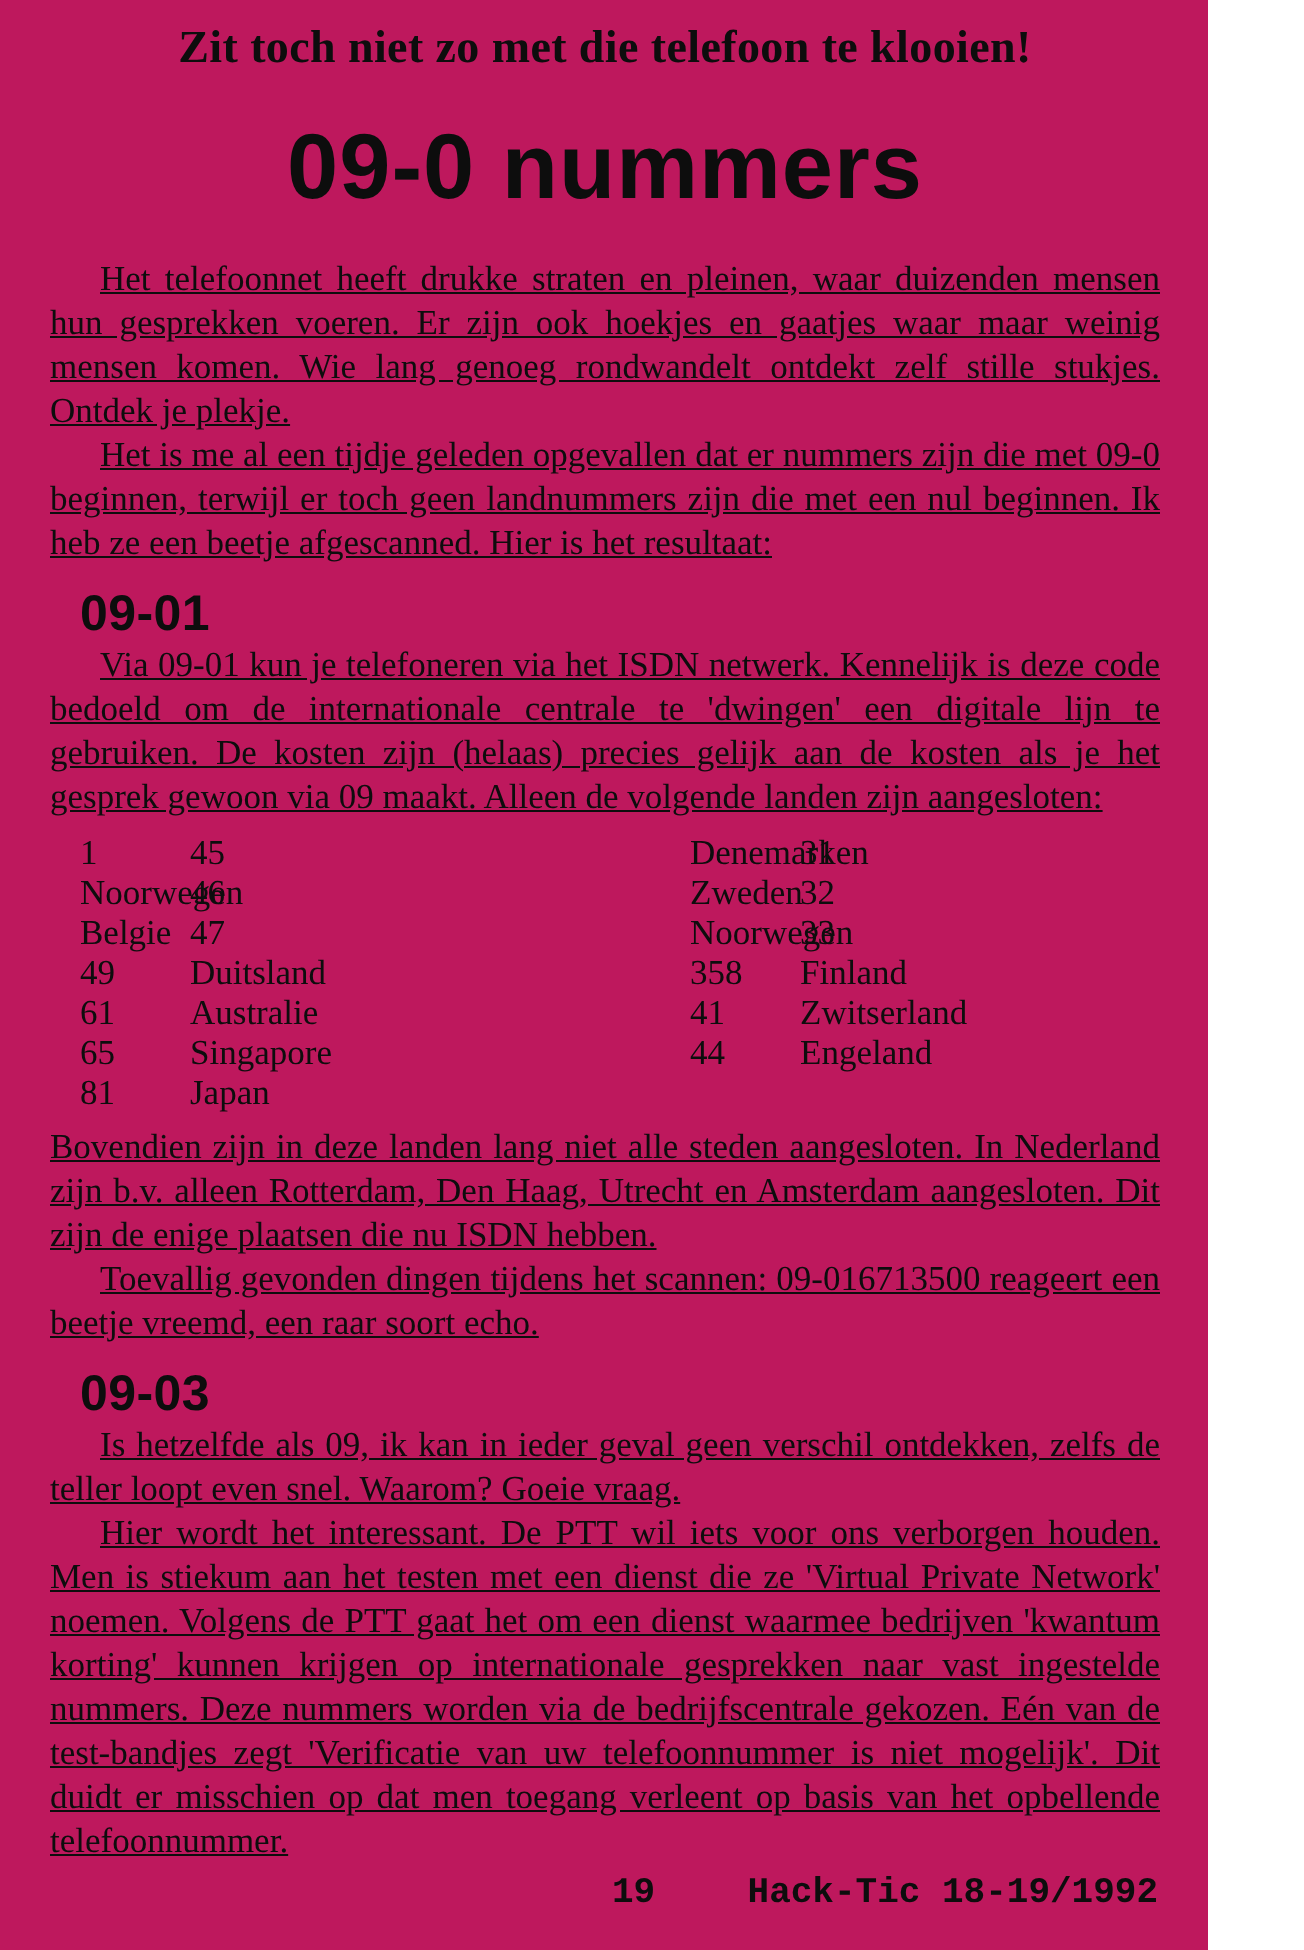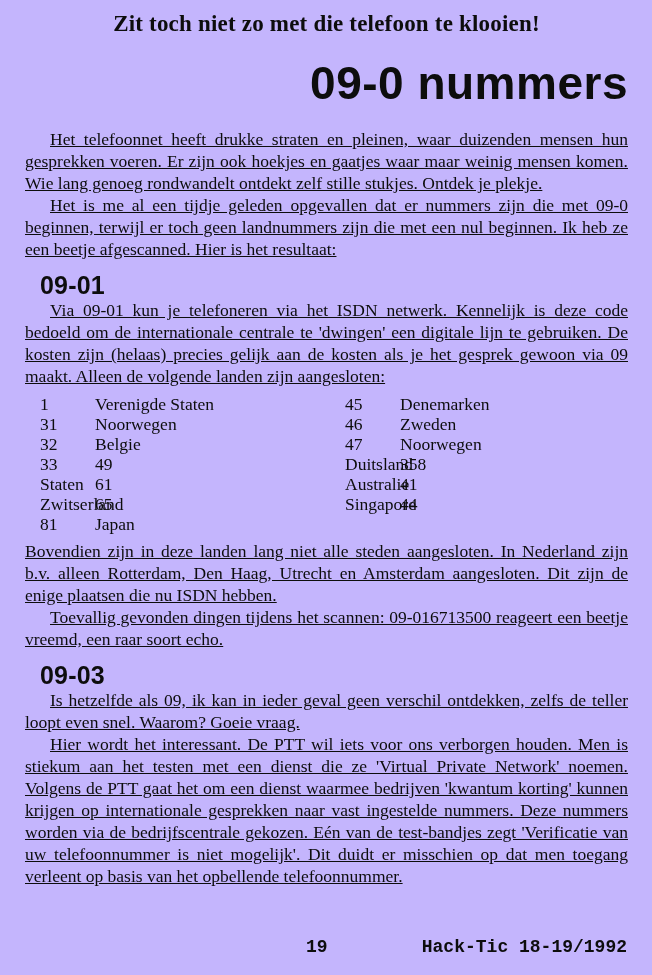--- a/index.html
+++ b/index.html
@@ -2,39 +2,39 @@
 <html><head>
 <meta charset="utf-8">
 <style>
   html, body {
     margin: 0;
     padding: 0;
     background: #ffffff;
   }
   .page {
     position: relative;
-    width: 652px;
+    width: 604px;
     height: 975px;
-    background: #c4b5fd;
+    background: #be185d;
     color: #0d0d0d;
     font-family: "Liberation Serif", serif;
     box-sizing: border-box;
     padding: 8px 24px 0 25px;
     overflow: hidden;
   }
   .kicker {
     text-align: center;
     font-size: 23px;
     line-height: 28px;
     font-weight: 600;
     letter-spacing: 0.2px;
     margin: 2px 0 0 0;
   }
   .title {
-    text-align: right;
+    text-align: center;
     font-family: "Liberation Sans", sans-serif;
     font-weight: bold;
     font-size: 46px;
     line-height: 48px;
     margin: 21px 0 0 0;
     letter-spacing: 0.5px;
   }
   .body-par {
     font-size: 17.5px;
     line-height: 22px;
@@ -96,49 +96,49 @@
   <div class="intro-block">
     <p class="body-par indent">Het telefoonnet heeft drukke straten en pleinen, waar duizenden mensen hun gesprekken voeren. Er zijn ook hoekjes en gaatjes waar maar weinig mensen komen. Wie lang genoeg rondwandelt ontdekt zelf stille stukjes. Ontdek je plekje.</p>
     <p class="body-par indent">Het is me al een tijdje geleden opgevallen dat er nummers zijn die met 09-0 beginnen, terwijl er toch geen landnummers zijn die met een nul beginnen. Ik heb ze een beetje afgescanned. Hier is het resultaat:</p>
   </div>
 
   <h2 class="section-heading">09-01</h2>
   <p class="body-par indent">Via 09-01 kun je telefoneren via het ISDN netwerk. Kennelijk is deze code bedoeld om de internationale centrale te 'dwingen' een digitale lijn te gebruiken. De kosten zijn (helaas) precies gelijk aan de kosten als je het gesprek gewoon via 09 maakt. Alleen de volgende landen zijn aangesloten:</p>
 
   <div class="country-table">
     <span>1</span>
-    <span>Verenigde Staten</span>
     <span>45</span>
     <span>Denemarken</span>
 
     <span>31</span>
     <span>Noorwegen</span>
     <span>46</span>
     <span>Zweden</span>
 
     <span>32</span>
     <span>Belgie</span>
     <span>47</span>
     <span>Noorwegen</span>
 
     <span>33</span>
     <span>49</span>
     <span>Duitsland</span>
 
     <span>358</span>
-    <span>Staten</span>
+    <span>Finland</span>
     <span>61</span>
     <span>Australie</span>
 
     <span>41</span>
     <span>Zwitserland</span>
     <span>65</span>
     <span>Singapore</span>
 
     <span>44</span>
+    <span>Engeland</span>
     <span>81</span>
     <span>Japan</span>
   </div>
 
   <div class="after-table">
     <p class="body-par">Bovendien zijn in deze landen lang niet alle steden aangesloten. In Nederland zijn b.v. alleen Rotterdam, Den Haag, Utrecht en Amsterdam aangesloten. Dit zijn de enige plaatsen die nu ISDN hebben.</p>
     <p class="body-par indent">Toevallig gevonden dingen tijdens het scannen: 09-016713500 reageert een beetje vreemd, een raar soort echo.</p>
   </div>
 
   <h2 class="section-heading">09-03</h2>

